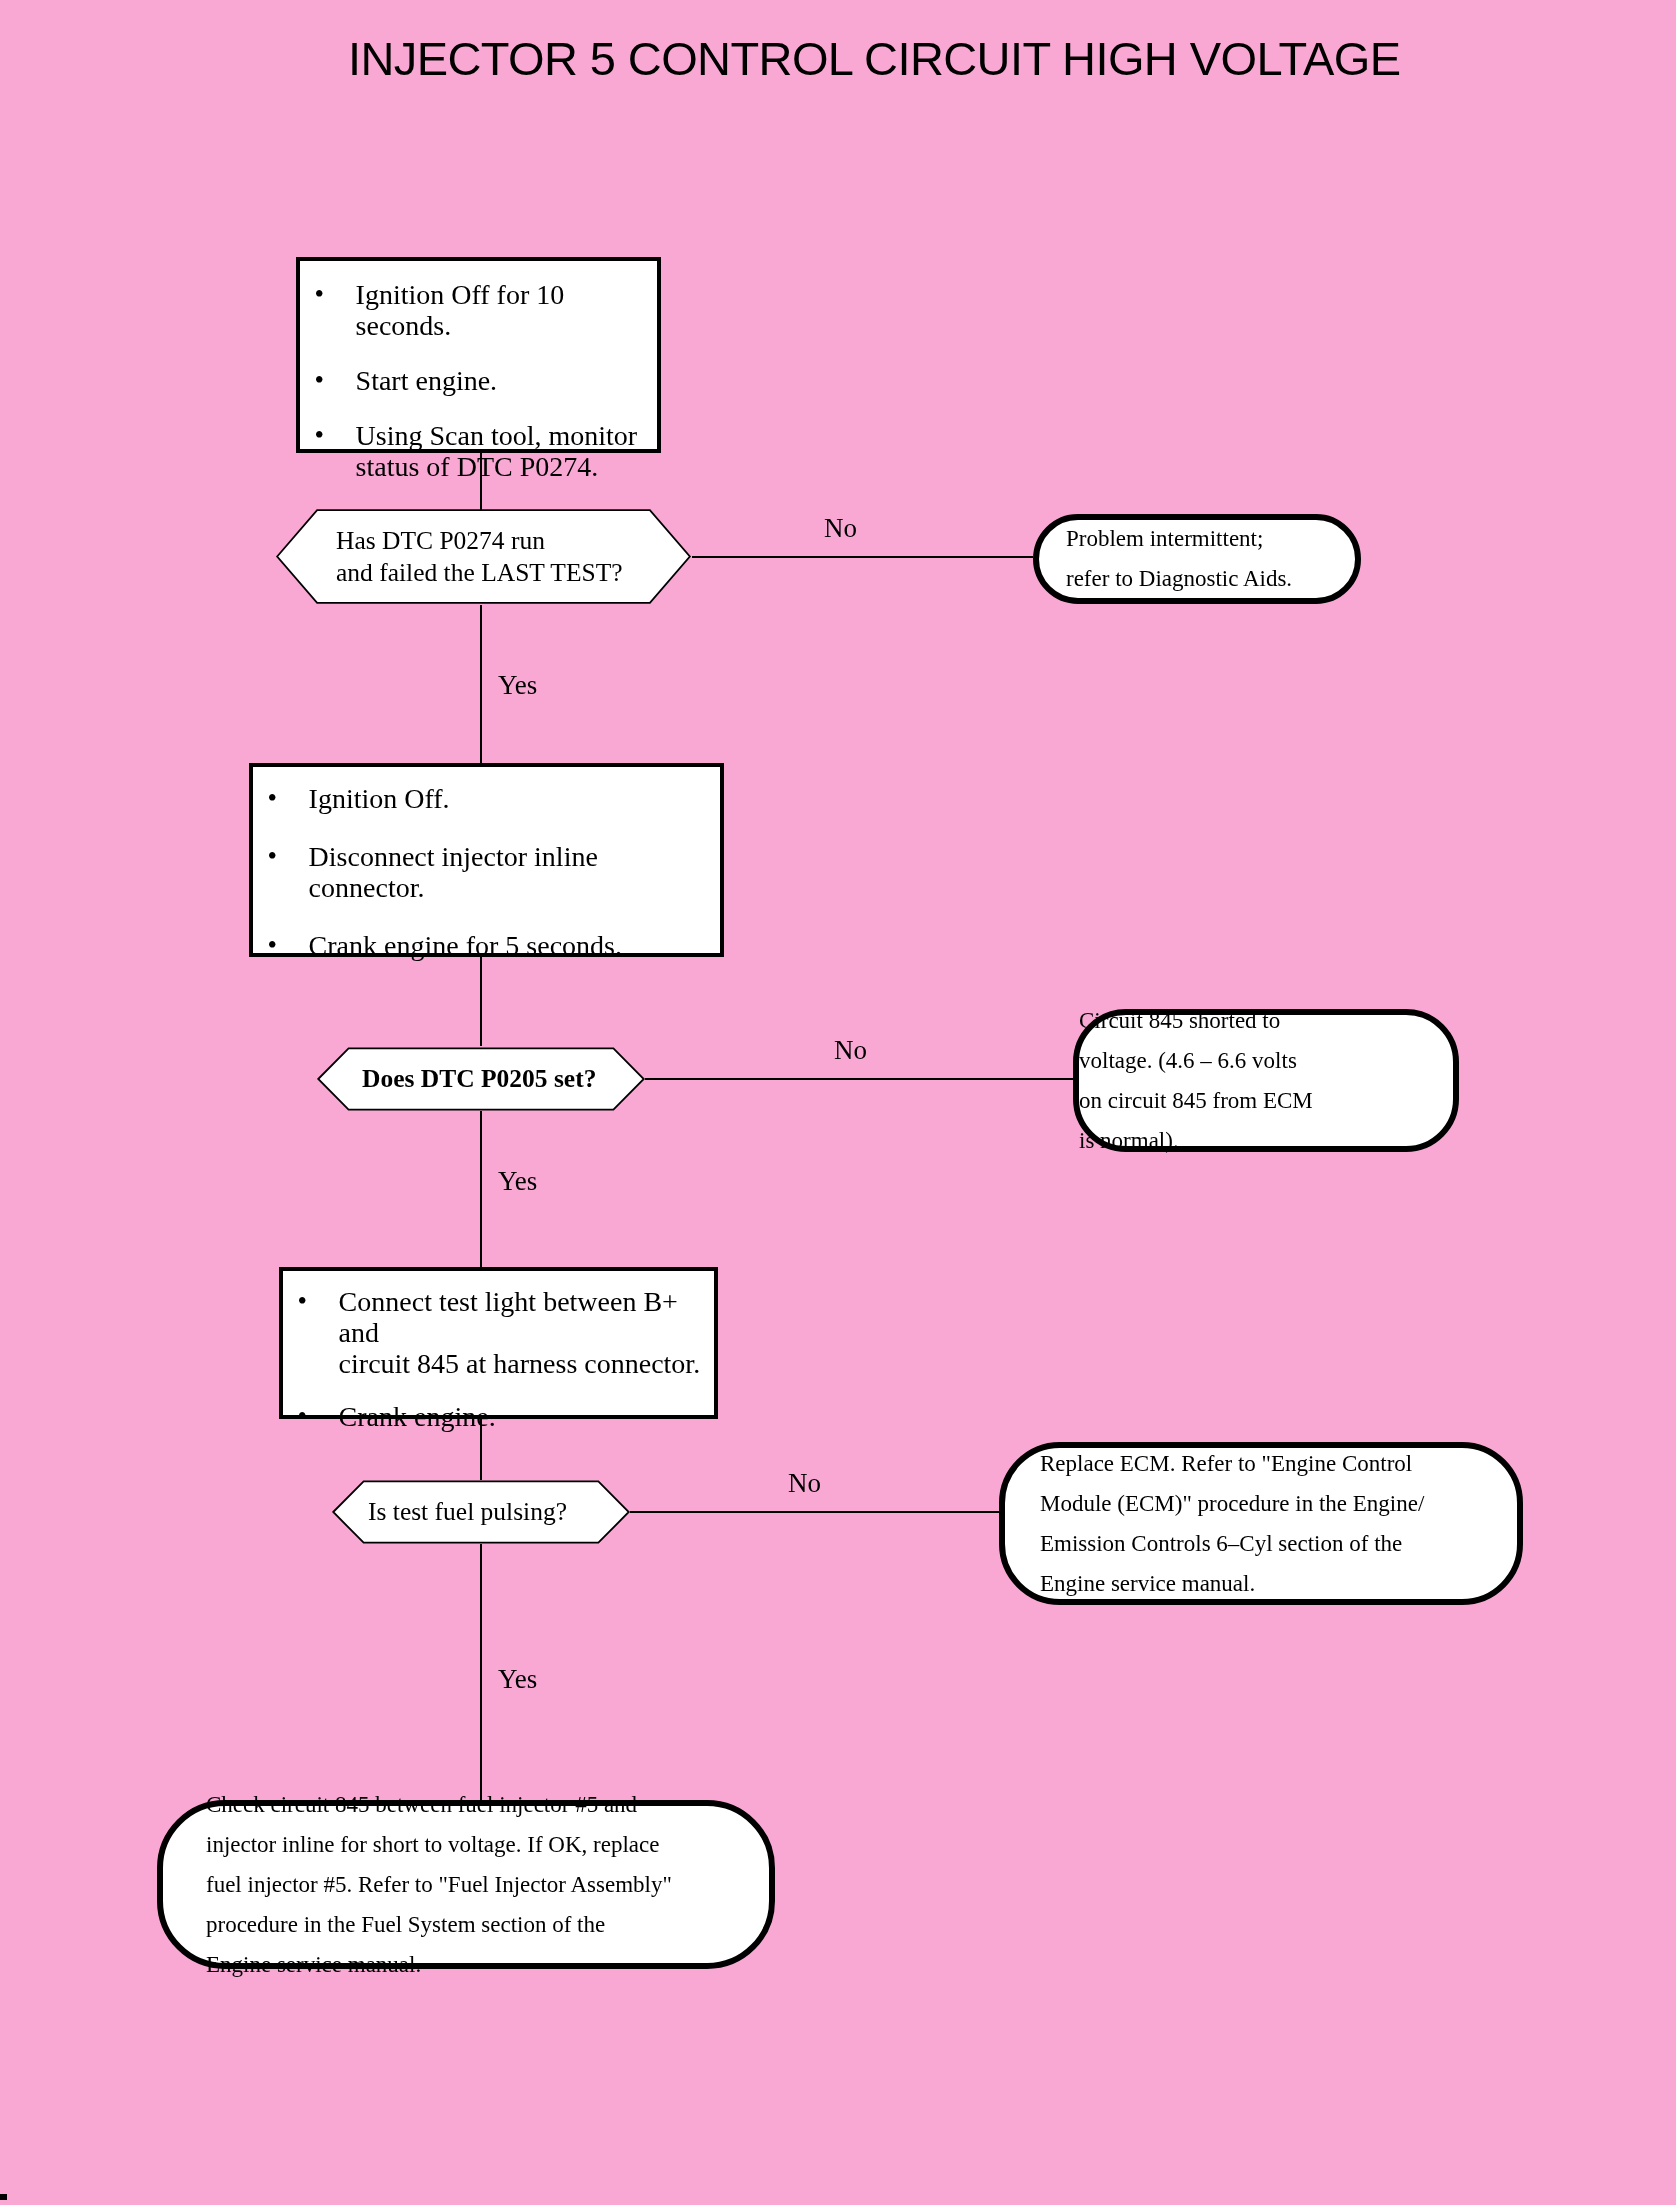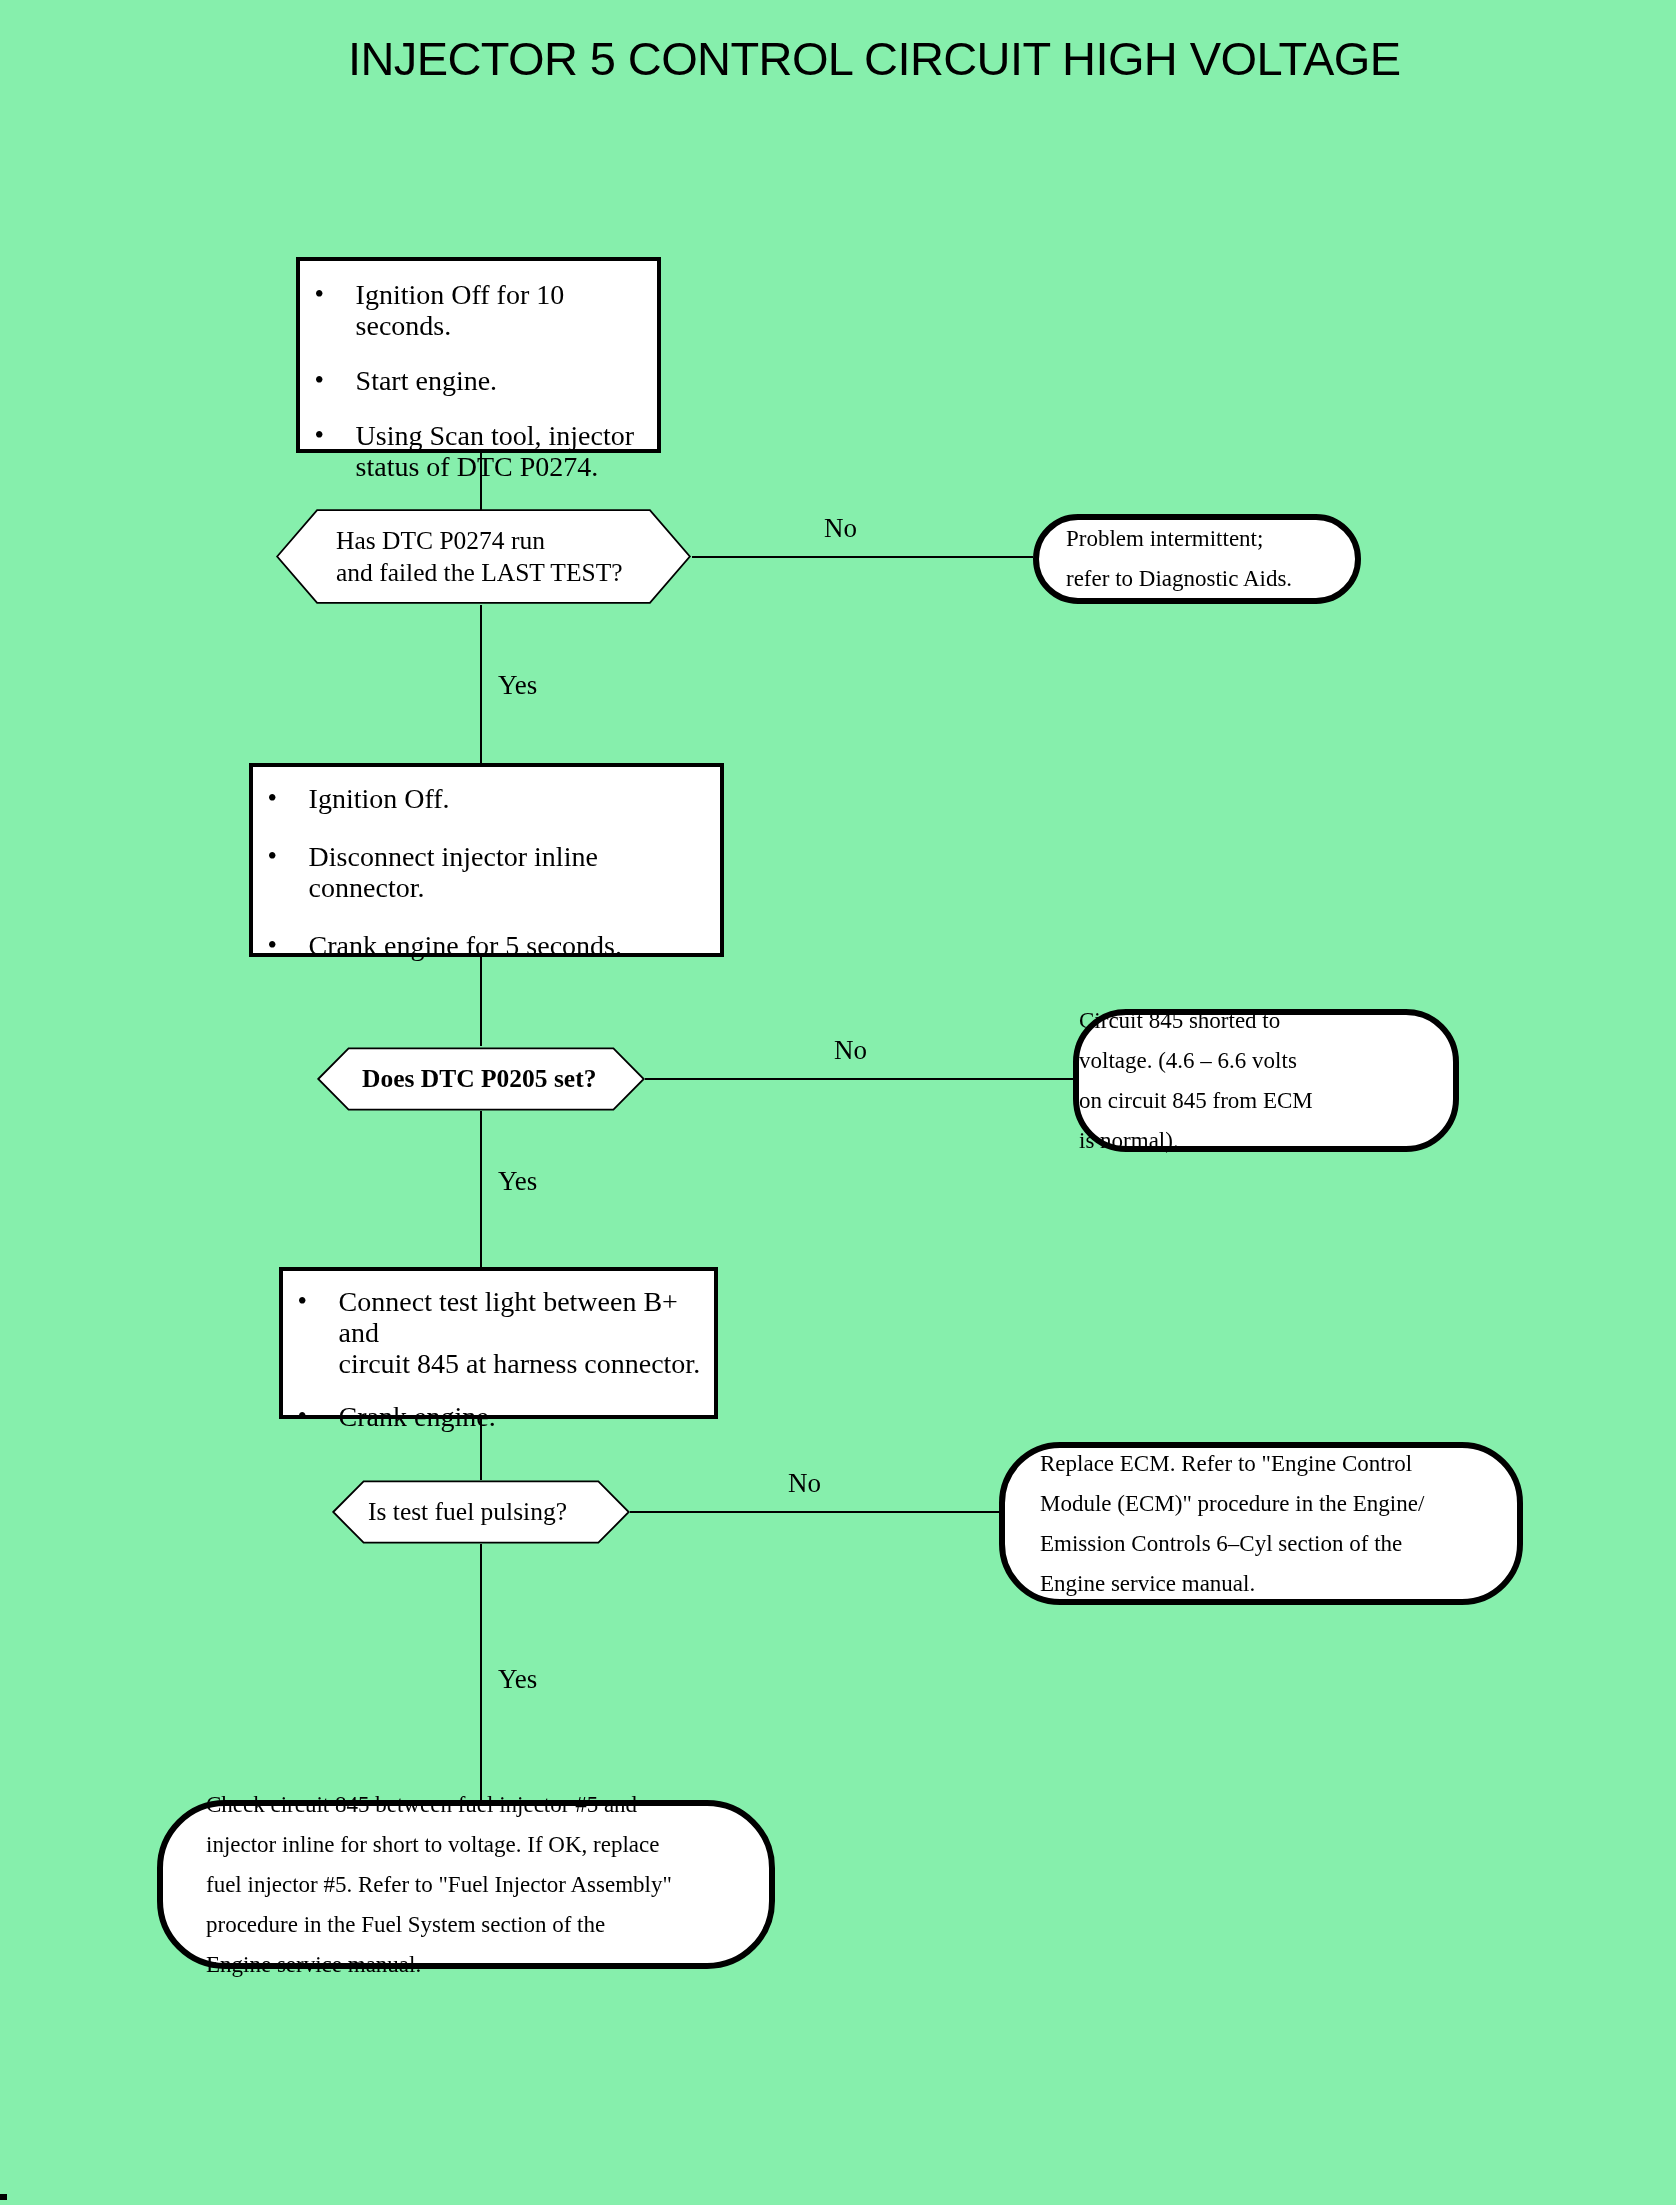--- a/index.html
+++ b/index.html
@@ -1,20 +1,20 @@
 <!DOCTYPE html>
 <html style="font-size:9.7px"><head>
 <meta charset="utf-8">
 <style>
   html,body{margin:0;padding:0;background:#ffffff;}
   #page{
     position:relative;
     width:1676px;
     height:2205px;
-    background:#86efac;
+    background:#f9a8d4;
     font-family:"Liberation Serif","DejaVu Serif",serif;
     color:#000;
   }
   .title{
     position:absolute;
     left:348px; top:33px;
     font-family:"Liberation Sans","DejaVu Sans",sans-serif;
     font-size:47px;
     line-height:1.1;
     letter-spacing:-0.6px;
@@ -106,21 +106,21 @@
       <div class="bullet-item">
         <span class="bullet-marker">•</span>
         <span class="bullet-text">Ignition Off for 10 seconds.</span>
       </div>
       <div class="bullet-item">
         <span class="bullet-marker">•</span>
         <span class="bullet-text">Start engine.</span>
       </div>
       <div class="bullet-item">
         <span class="bullet-marker">•</span>
-        <span class="bullet-text">Using Scan tool, injector
+        <span class="bullet-text">Using Scan tool, monitor
 status of DTC P0274.</span>
       </div>
     </div>
   </div>
 
   <div class="vline" style="left:480px;top:453px;height:57px;"></div>
 
   <div class="decision" style="left:275px;top:509px;width:417px;height:95px;">
     <svg width="417" height="95" viewBox="0 0 686 157">
       <polygon points="2,78.5 68,2 618,2 684,78.5 618,155 68,155" fill="#ffffff" stroke="#000000" stroke-width="3"></polygon>

